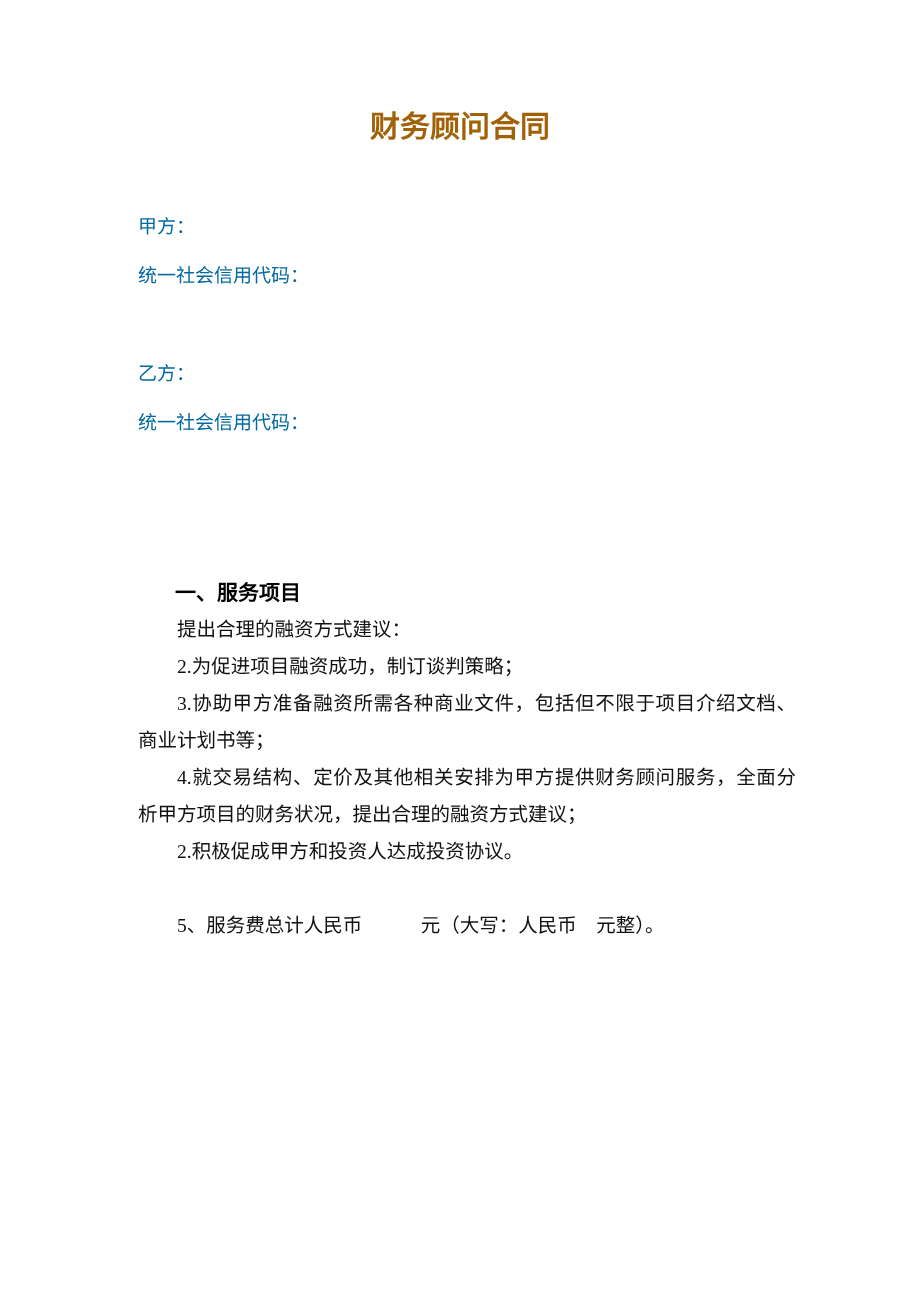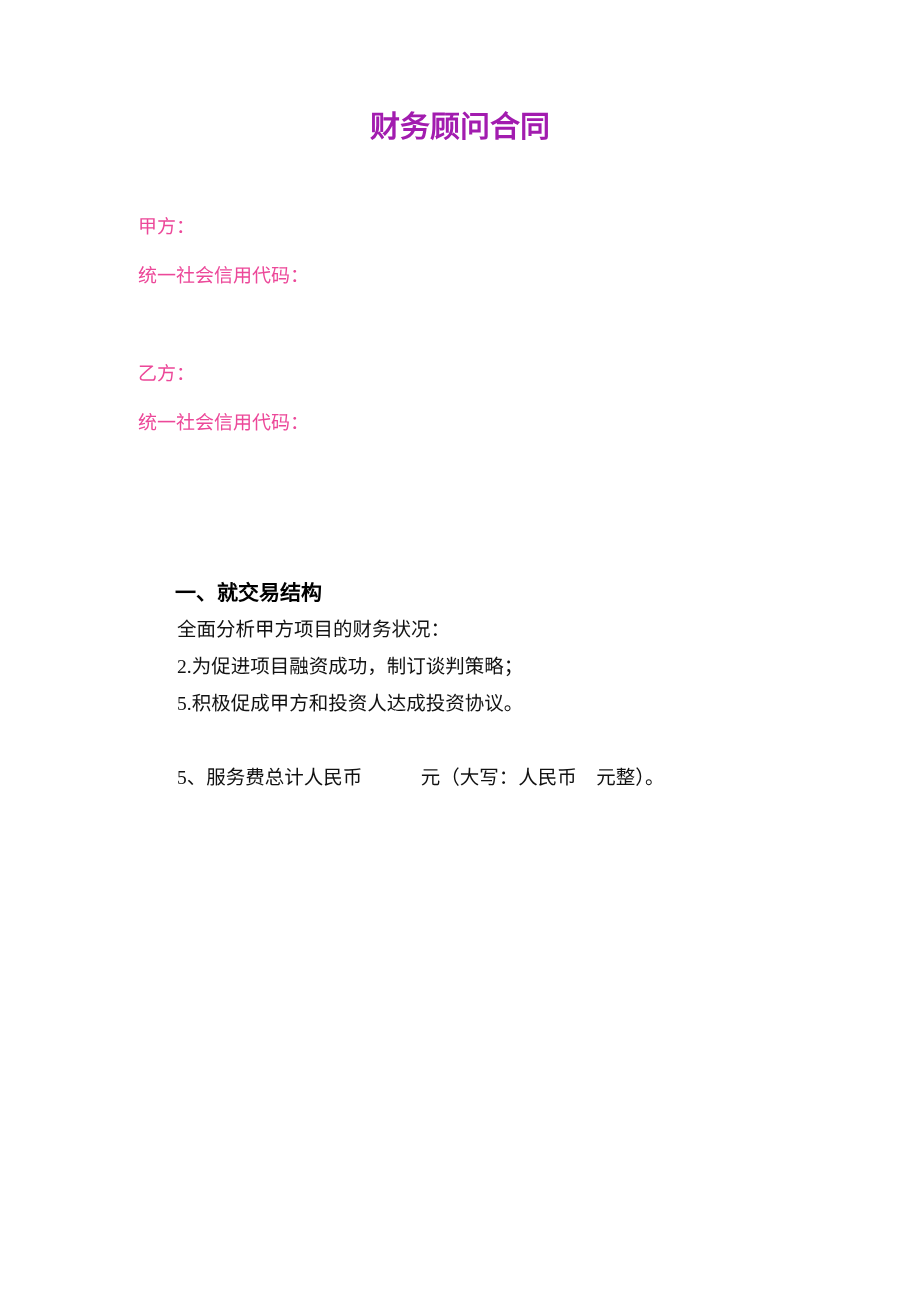--- a/index.html
+++ b/index.html
@@ -14,27 +14,27 @@
     font-family: "Liberation Serif", "DejaVu Serif", serif;
     overflow: hidden;
   }
   .doc-title {
     padding-top: 104px;
     font-family: "Liberation Sans", "DejaVu Sans", sans-serif;
     font-weight: 700;
     font-size: 30px;
     line-height: 46px;
     text-align: center;
-    color: #a21caf;
+    color: #a16207;
   }
   .party-block {
     margin: 52px 124px 0 138px;
     font-size: 19px;
     line-height: 49px;
-    color: #ec4899;
+    color: #0369a1;
   }
   .party-block p { margin: 0; }
   .spacer-49 { height: 49px; }
   .spacer-37 { height: 37px; }
   .section { margin: 0 124px 0 138px; }
   .section-first { margin-top: 127px; }
   .section-heading {
     font-family: "Liberation Sans", "DejaVu Sans", sans-serif;
     font-weight: 700;
     font-size: 21px;
@@ -59,24 +59,26 @@
 
   <div class="party-block">
     <p>甲方：</p>
     <p>统一社会信用代码：</p>
     <div class="spacer-49"></div>
     <p>乙方：</p>
     <p>统一社会信用代码：</p>
   </div>
 
   <div class="section section-first">
-    <h2 class="section-heading">一、就交易结构</h2>
-    <p class="body-para">全面分析甲方项目的财务状况：</p>
+    <h2 class="section-heading">一、服务项目</h2>
+    <p class="body-para">提出合理的融资方式建议：</p>
     <p class="body-para">2.为促进项目融资成功，制订谈判策略；</p>
-    <p class="body-para">5.积极促成甲方和投资人达成投资协议。</p>
+    <p class="body-para">3.协助甲方准备融资所需各种商业文件，包括但不限于项目介绍文档、商业计划书等；</p>
+    <p class="body-para">4.就交易结构、定价及其他相关安排为甲方提供财务顾问服务，全面分析甲方项目的财务状况，提出合理的融资方式建议；</p>
+    <p class="body-para">2.积极促成甲方和投资人达成投资协议。</p>
   </div>
 
   <div class="section">
     <div class="spacer-37"></div>
     <p class="body-para">5、服务费总计人民币　　　元（大写：人民币　元整）。</p>
   </div>
 
 </div>
 
 </body></html>

